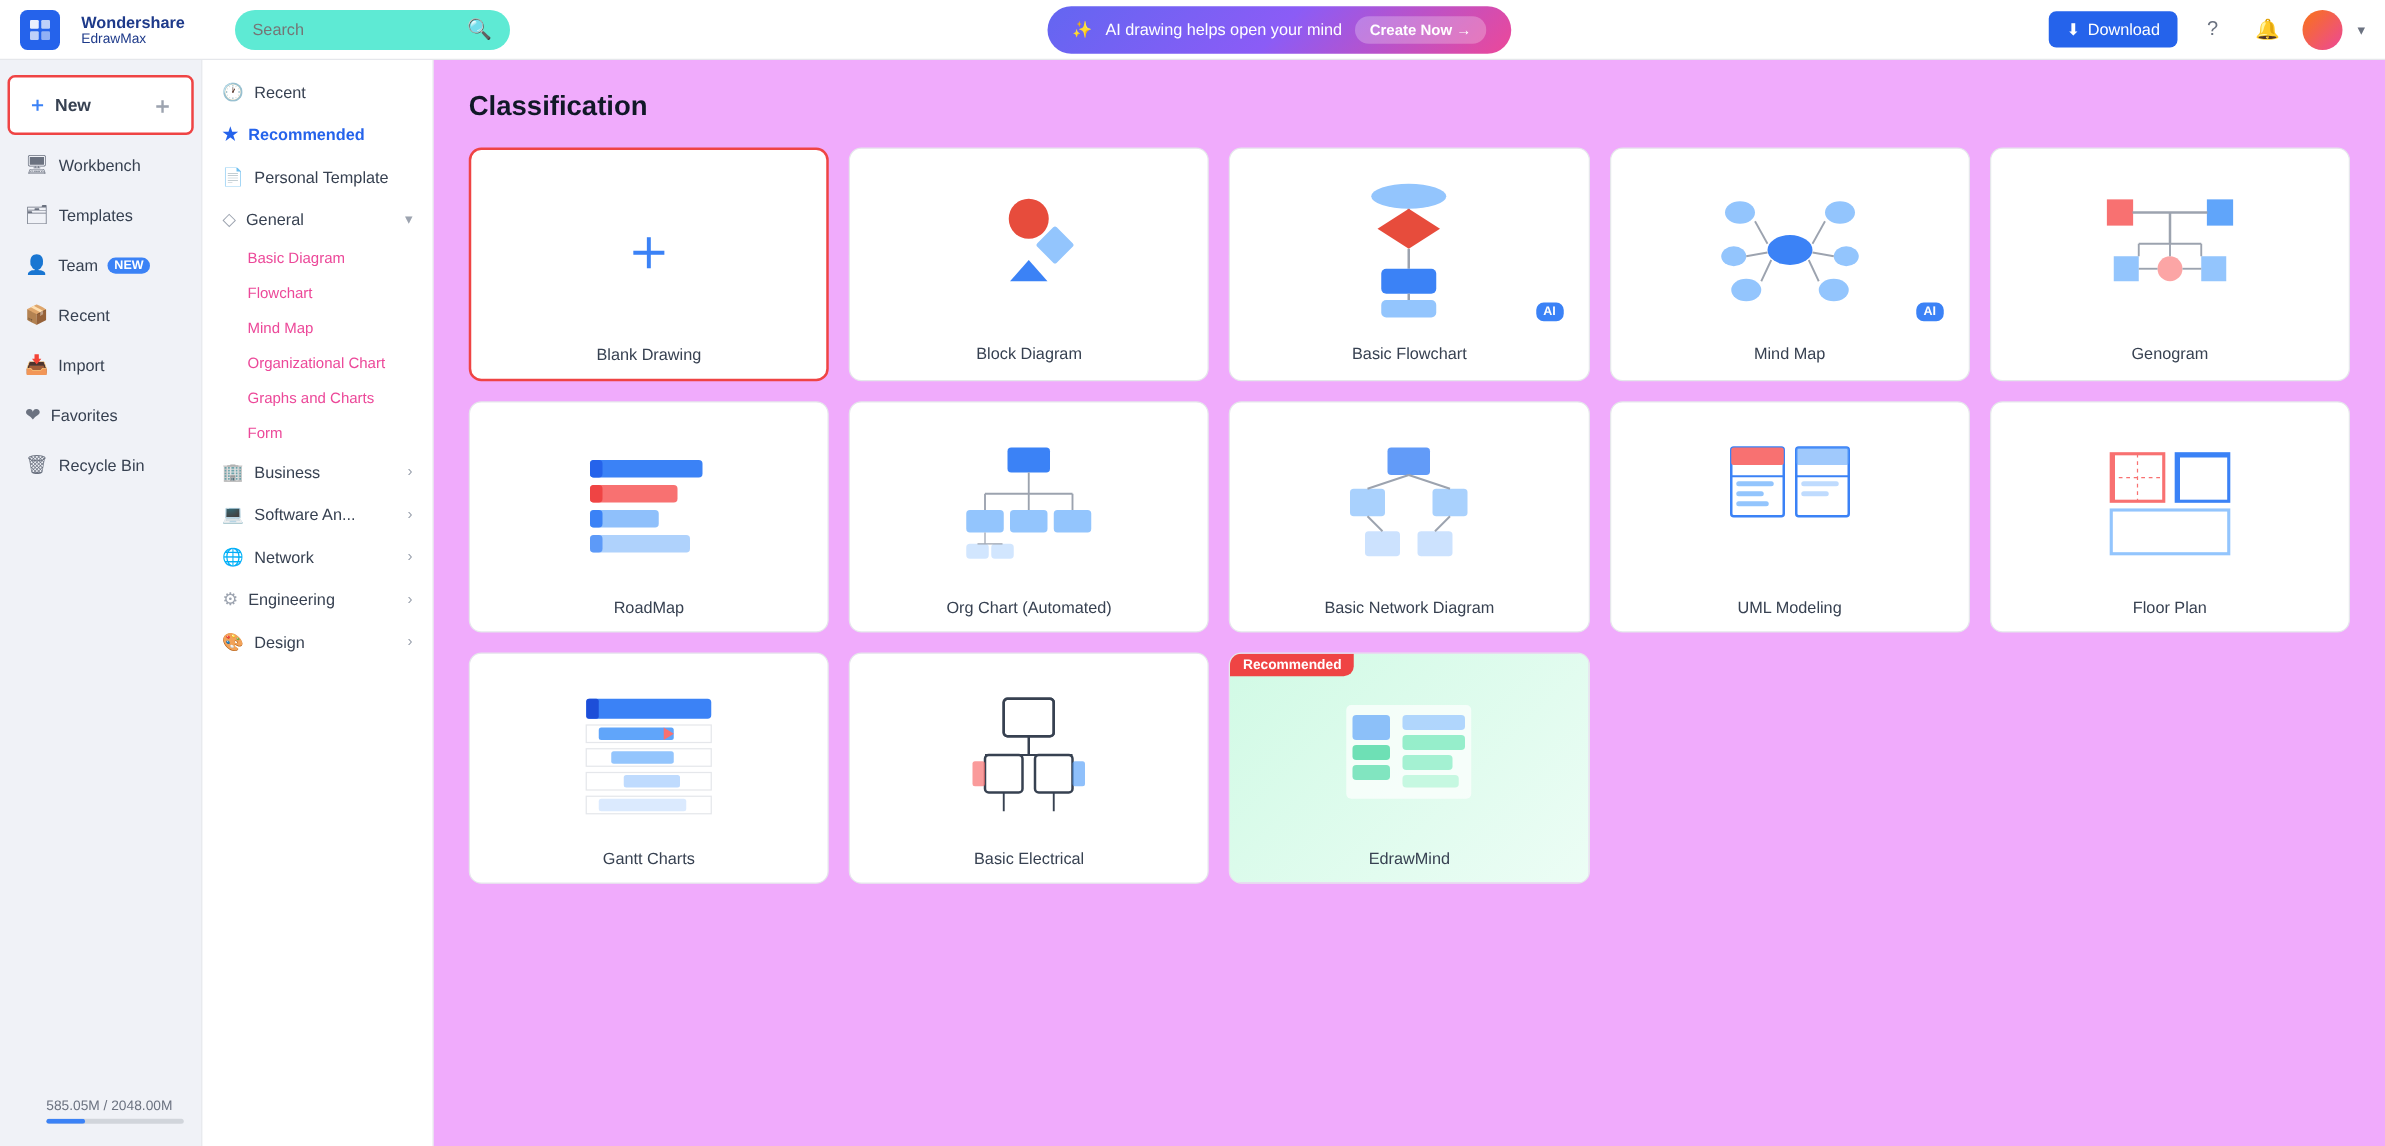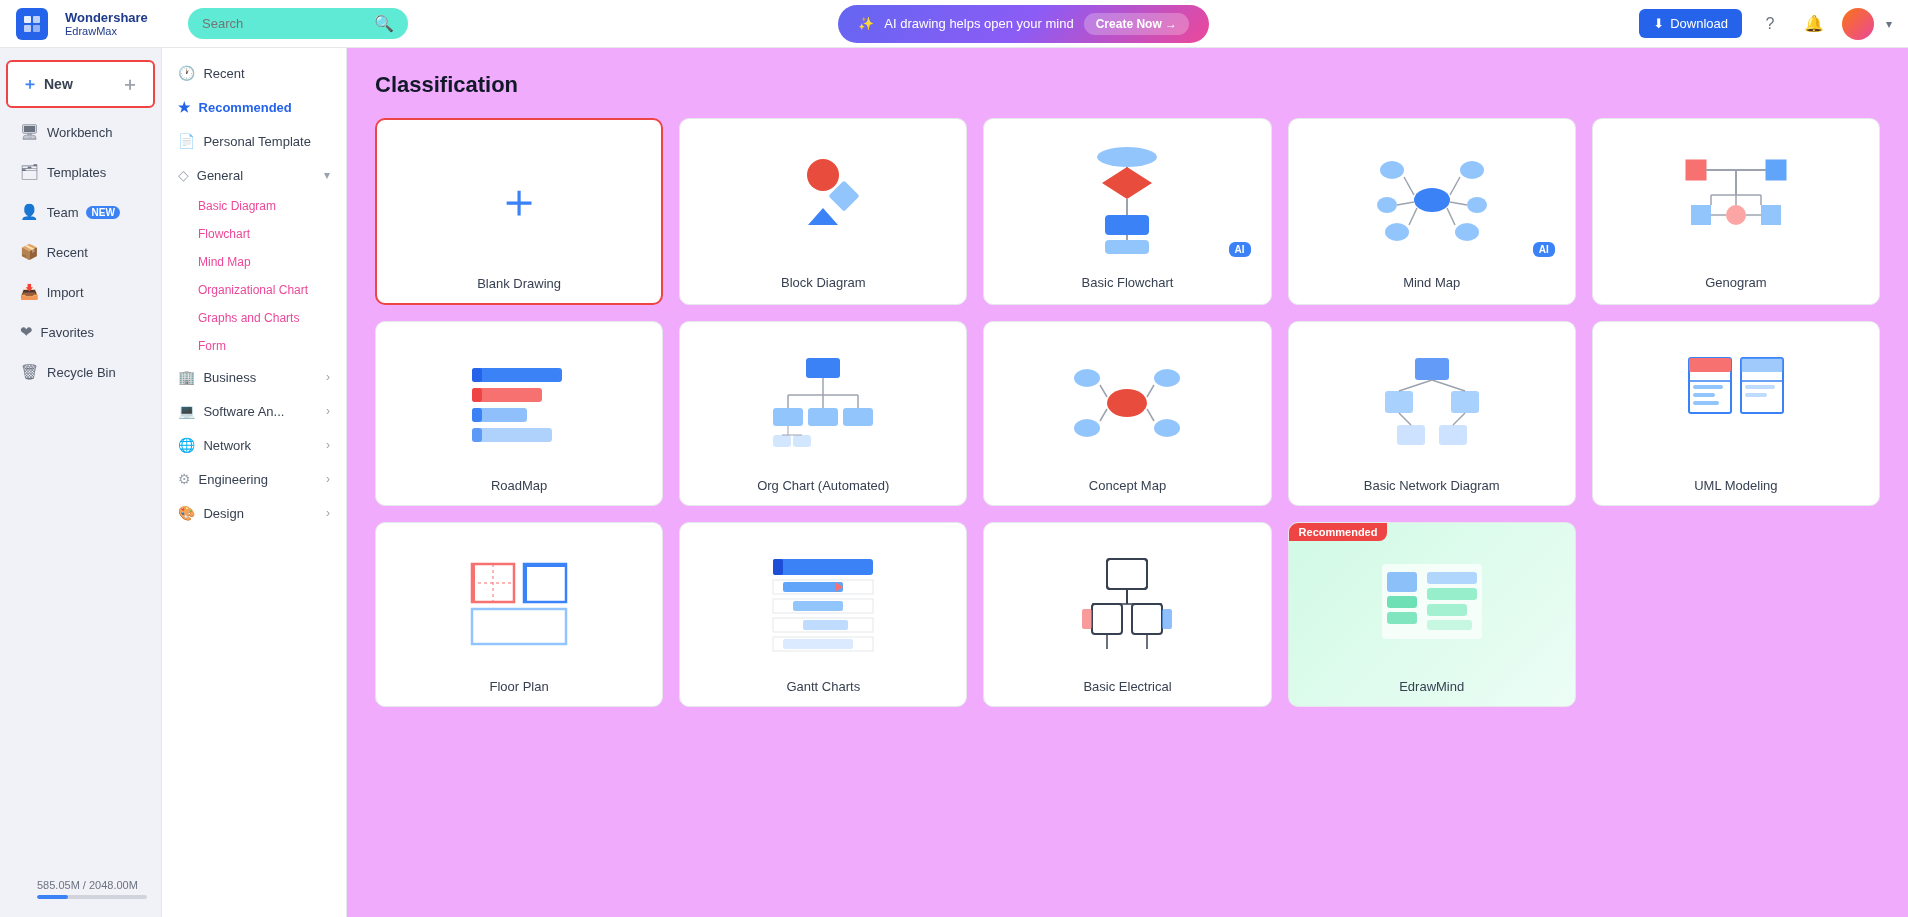--- a/index.html
+++ b/index.html
@@ -601,36 +601,20 @@
             <rect x="25" y="82" width="18" height="12" rx="3" fill="#bfdbfe" opacity="0.7"></rect>
             <line x1="20" y1="73" x2="20" y2="82" stroke="#9ca3af" stroke-width="1"></line>
             <line x1="14" y1="82" x2="34" y2="82" stroke="#9ca3af" stroke-width="1"></line>
             <line x1="14" y1="82" x2="14" y2="82" stroke="#9ca3af" stroke-width="1"></line>
             <line x1="34" y1="82" x2="34" y2="82" stroke="#9ca3af" stroke-width="1"></line>
           </svg>
         </div>
         <span class="card-label">Org Chart (Automated)</span>
       </div>
 
-      <div class="template-card">
-        <div class="card-visual">
-          <svg width="110" height="100" viewBox="0 0 110 100">
-            <ellipse cx="55" cy="50" rx="20" ry="14" fill="#e74c3c"></ellipse>
-            <ellipse cx="15" cy="25" rx="13" ry="9" fill="#93c5fd"></ellipse>
-            <ellipse cx="95" cy="25" rx="13" ry="9" fill="#93c5fd"></ellipse>
-            <ellipse cx="15" cy="75" rx="13" ry="9" fill="#93c5fd"></ellipse>
-            <ellipse cx="95" cy="75" rx="13" ry="9" fill="#93c5fd"></ellipse>
-            <line x1="35" y1="44" x2="28" y2="32" stroke="#9ca3af" stroke-width="1.5"></line>
-            <line x1="75" y1="44" x2="82" y2="32" stroke="#9ca3af" stroke-width="1.5"></line>
-            <line x1="35" y1="56" x2="28" y2="68" stroke="#9ca3af" stroke-width="1.5"></line>
-            <line x1="75" y1="56" x2="82" y2="68" stroke="#9ca3af" stroke-width="1.5"></line>
-          </svg>
-        </div>
-        <span class="card-label">Concept Map</span>
-      </div>
 
       <div class="template-card">
         <div class="card-visual">
           <svg width="110" height="100" viewBox="0 0 110 100">
             <rect x="38" y="5" width="34" height="22" rx="3" fill="#3b82f6" opacity="0.8"></rect>
             <rect x="8" y="38" width="28" height="22" rx="3" fill="#93c5fd" opacity="0.8"></rect>
             <rect x="74" y="38" width="28" height="22" rx="3" fill="#93c5fd" opacity="0.8"></rect>
             <rect x="20" y="72" width="28" height="20" rx="3" fill="#bfdbfe" opacity="0.8"></rect>
             <rect x="62" y="72" width="28" height="20" rx="3" fill="#bfdbfe" opacity="0.8"></rect>
             <line x1="55" y1="27" x2="22" y2="38" stroke="#9ca3af" stroke-width="1.5"></line>

